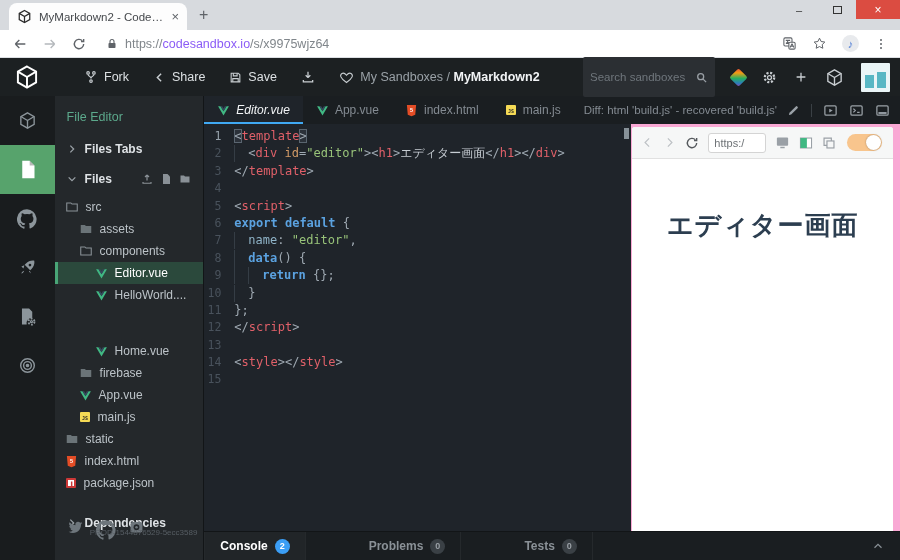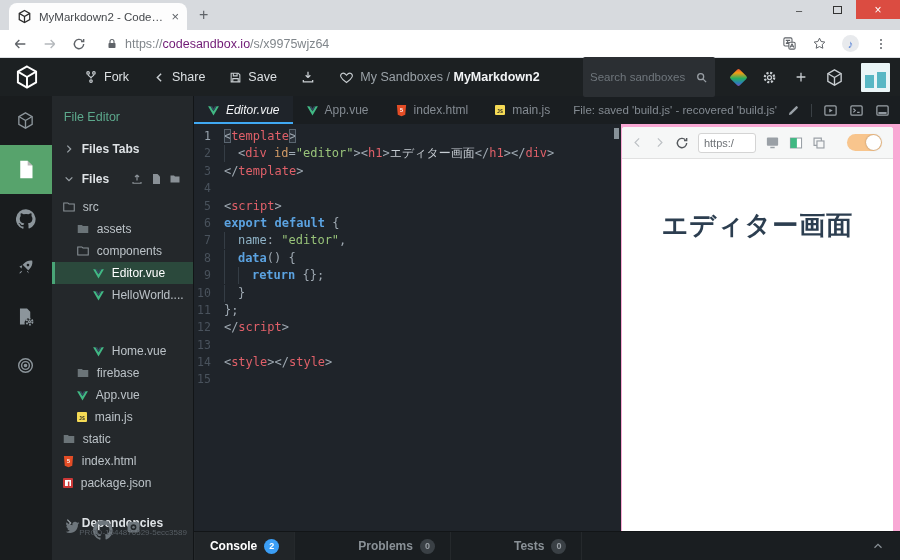--- a/index.html
+++ b/index.html
@@ -18,21 +18,21 @@
   .wctrl { position:absolute; top:0; right:0; display:flex; height:19px; }
   .wbtn { width:38px; display:flex; align-items:center; justify-content:center; font-size:11px; color:#333; }
   .wbtn .sq { width:9px; height:8px; border:1px solid #333; }
   .wbtn.close { background:#DB4C41; color:#fff; width:44px; font-size:12px; }
 
   .addressbar { height:28px; background:#FFF; border-bottom:1px solid #DCDFE3;
                 display:flex; align-items:center; padding:0 12px; gap:14px; }
   .nav-ic { color:#5F6368; }
   .nav-ic.dim { color:#B4B8BC; }
   .urlwrap { flex:1; display:flex; align-items:center; gap:7px; padding-left:6px; font-size:12.5px; }
-  .url-dim { color:#80868B; } .url-host { color:#701a75; }
+  .url-dim { color:#80868B; } .url-host { color:#8b5cf6; }
   .bar-right { display:flex; align-items:center; gap:15px; }
   .ext-circle { width:17px; height:17px; border-radius:50%; background:#E8EAED; color:#4D7CD6;
                 font-size:11px; display:flex; align-items:center; justify-content:center; }
 
   
   .csb-header { height:38px; background:#1C2022; display:flex; align-items:center; padding:0 10px; position:relative; }
   .csb-logo { color:#fff; margin-left:4px; }
   .hbtns { display:flex; align-items:center; gap:24px; margin-left:44px; color:#DCE0E3; font-size:12.5px; }
   .hbtn { display:flex; align-items:center; gap:6px; }
   .hbtn .i { color:#C9CED2; }
@@ -586,21 +586,21 @@
             <span class="etab">
               <span>
                 <svg width="12" height="12" viewBox="0 0 24 24" xmlns="http://www.w3.org/2000/svg">
                   <rect x="2" y="2" width="20" height="20" rx="2" fill="#F5DA55"></rect>
                   <text x="12" y="17" font-size="10" text-anchor="middle" fill="#222" font-family="monospace" font-weight="bold">JS</text>
                 </svg>
               </span>
               <span>main.js</span>
             </span>
             <span class="etab diff">
-              <span>File: saved 'build.js' - recovered 'build.js'</span>
+              <span>Diff: html 'build.js' - recovered 'build.js'</span>
             </span>
           </span>
         <div class="tab-actions">
           <span>
               <svg width="13" height="13" viewBox="0 0 24 24" xmlns="http://www.w3.org/2000/svg">
                 <path d="M3.5 20.5l1-4.2L16.3 4.5a1.9 1.9 0 0 1 2.7 0l.5.5a1.9 1.9 0 0 1 0 2.7L7.7 19.5z" fill="currentColor"></path>
               </svg>
             </span>
           <span class="vsep"></span>
           <span>

